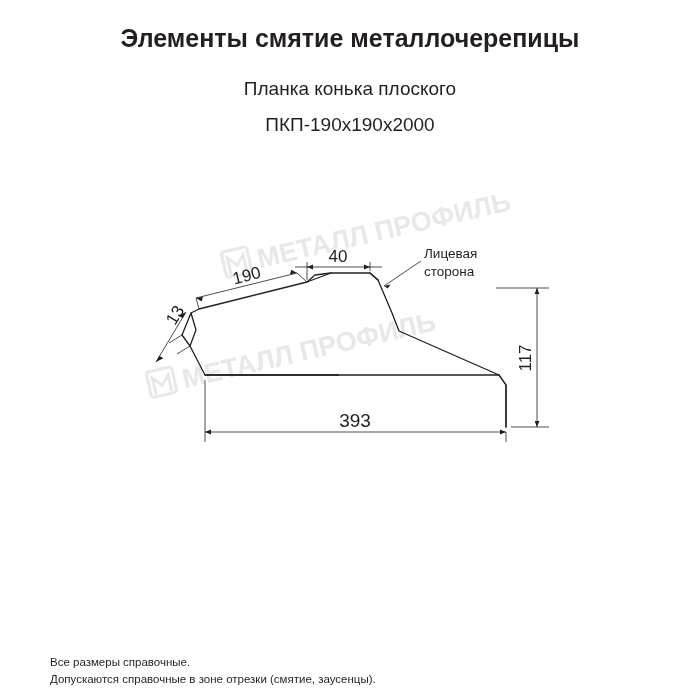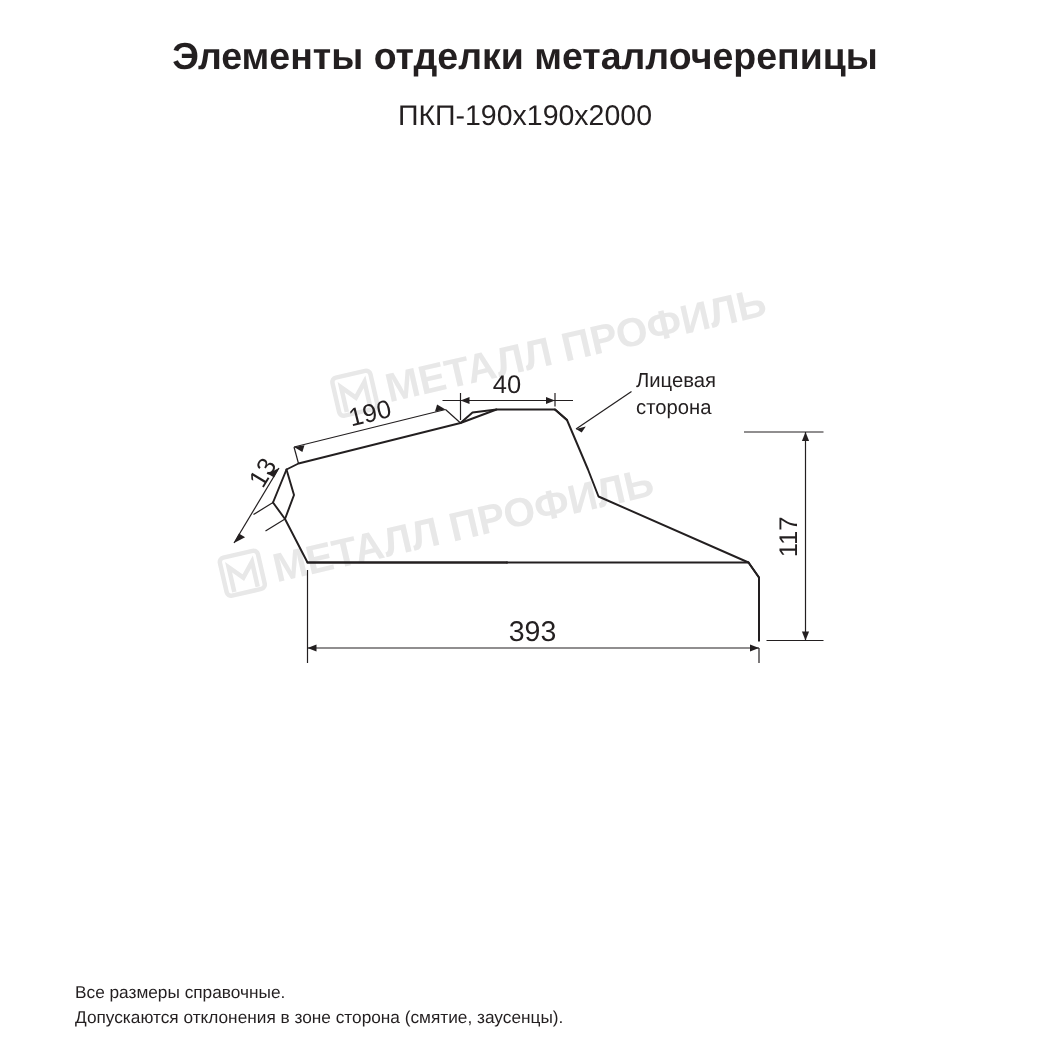--- a/index.html
+++ b/index.html
@@ -79,21 +79,22 @@
     stroke: #e8e8e8;
     stroke-width: 3;
   }
 </style>
 </head>
 <body>
 
 <div class="page">
 
   <div class="title-block">
-    <div class="main-title">Элементы отделки металлочерепицы</div>
+    <div class="main-title">Элементы смятие металлочерепицы</div>
+    <div class="sub-title">Планка конька плоского</div>
     <div class="code-title">ПКП-190х190х2000</div>
   </div>
 
   <div class="drawing">
     <svg width="700" height="330" viewBox="0 0 700 330">
 
       <g class="wm">
         <g transform="translate(225,100) rotate(-13)">
           <rect x="0" y="-18" width="26" height="26" rx="3"></rect>
           <path d="M5 6 L5 -11 L13 -2 L21 -11 L21 6"></path>
@@ -178,16 +179,16 @@
         <path d="M384,116 L390.5,114.4 L387.8,118.4 Z" fill="#231f20" stroke="none"></path>
       </g>
       <text x="424" y="88" font-size="13.5" fill="#231f20" font-family="Liberation Sans, sans-serif">Лицевая</text>
       <text x="424" y="106" font-size="13.5" fill="#231f20" font-family="Liberation Sans, sans-serif">сторона</text>
 
     </svg>
   </div>
 
   <div class="footnotes">
     <div>Все размеры справочные.</div>
-    <div>Допускаются отклонения в зоне сторона (смятие, заусенцы).</div>
+    <div>Допускаются справочные в зоне отрезки (смятие, заусенцы).</div>
   </div>
 
 </div>
 
 </body></html>

